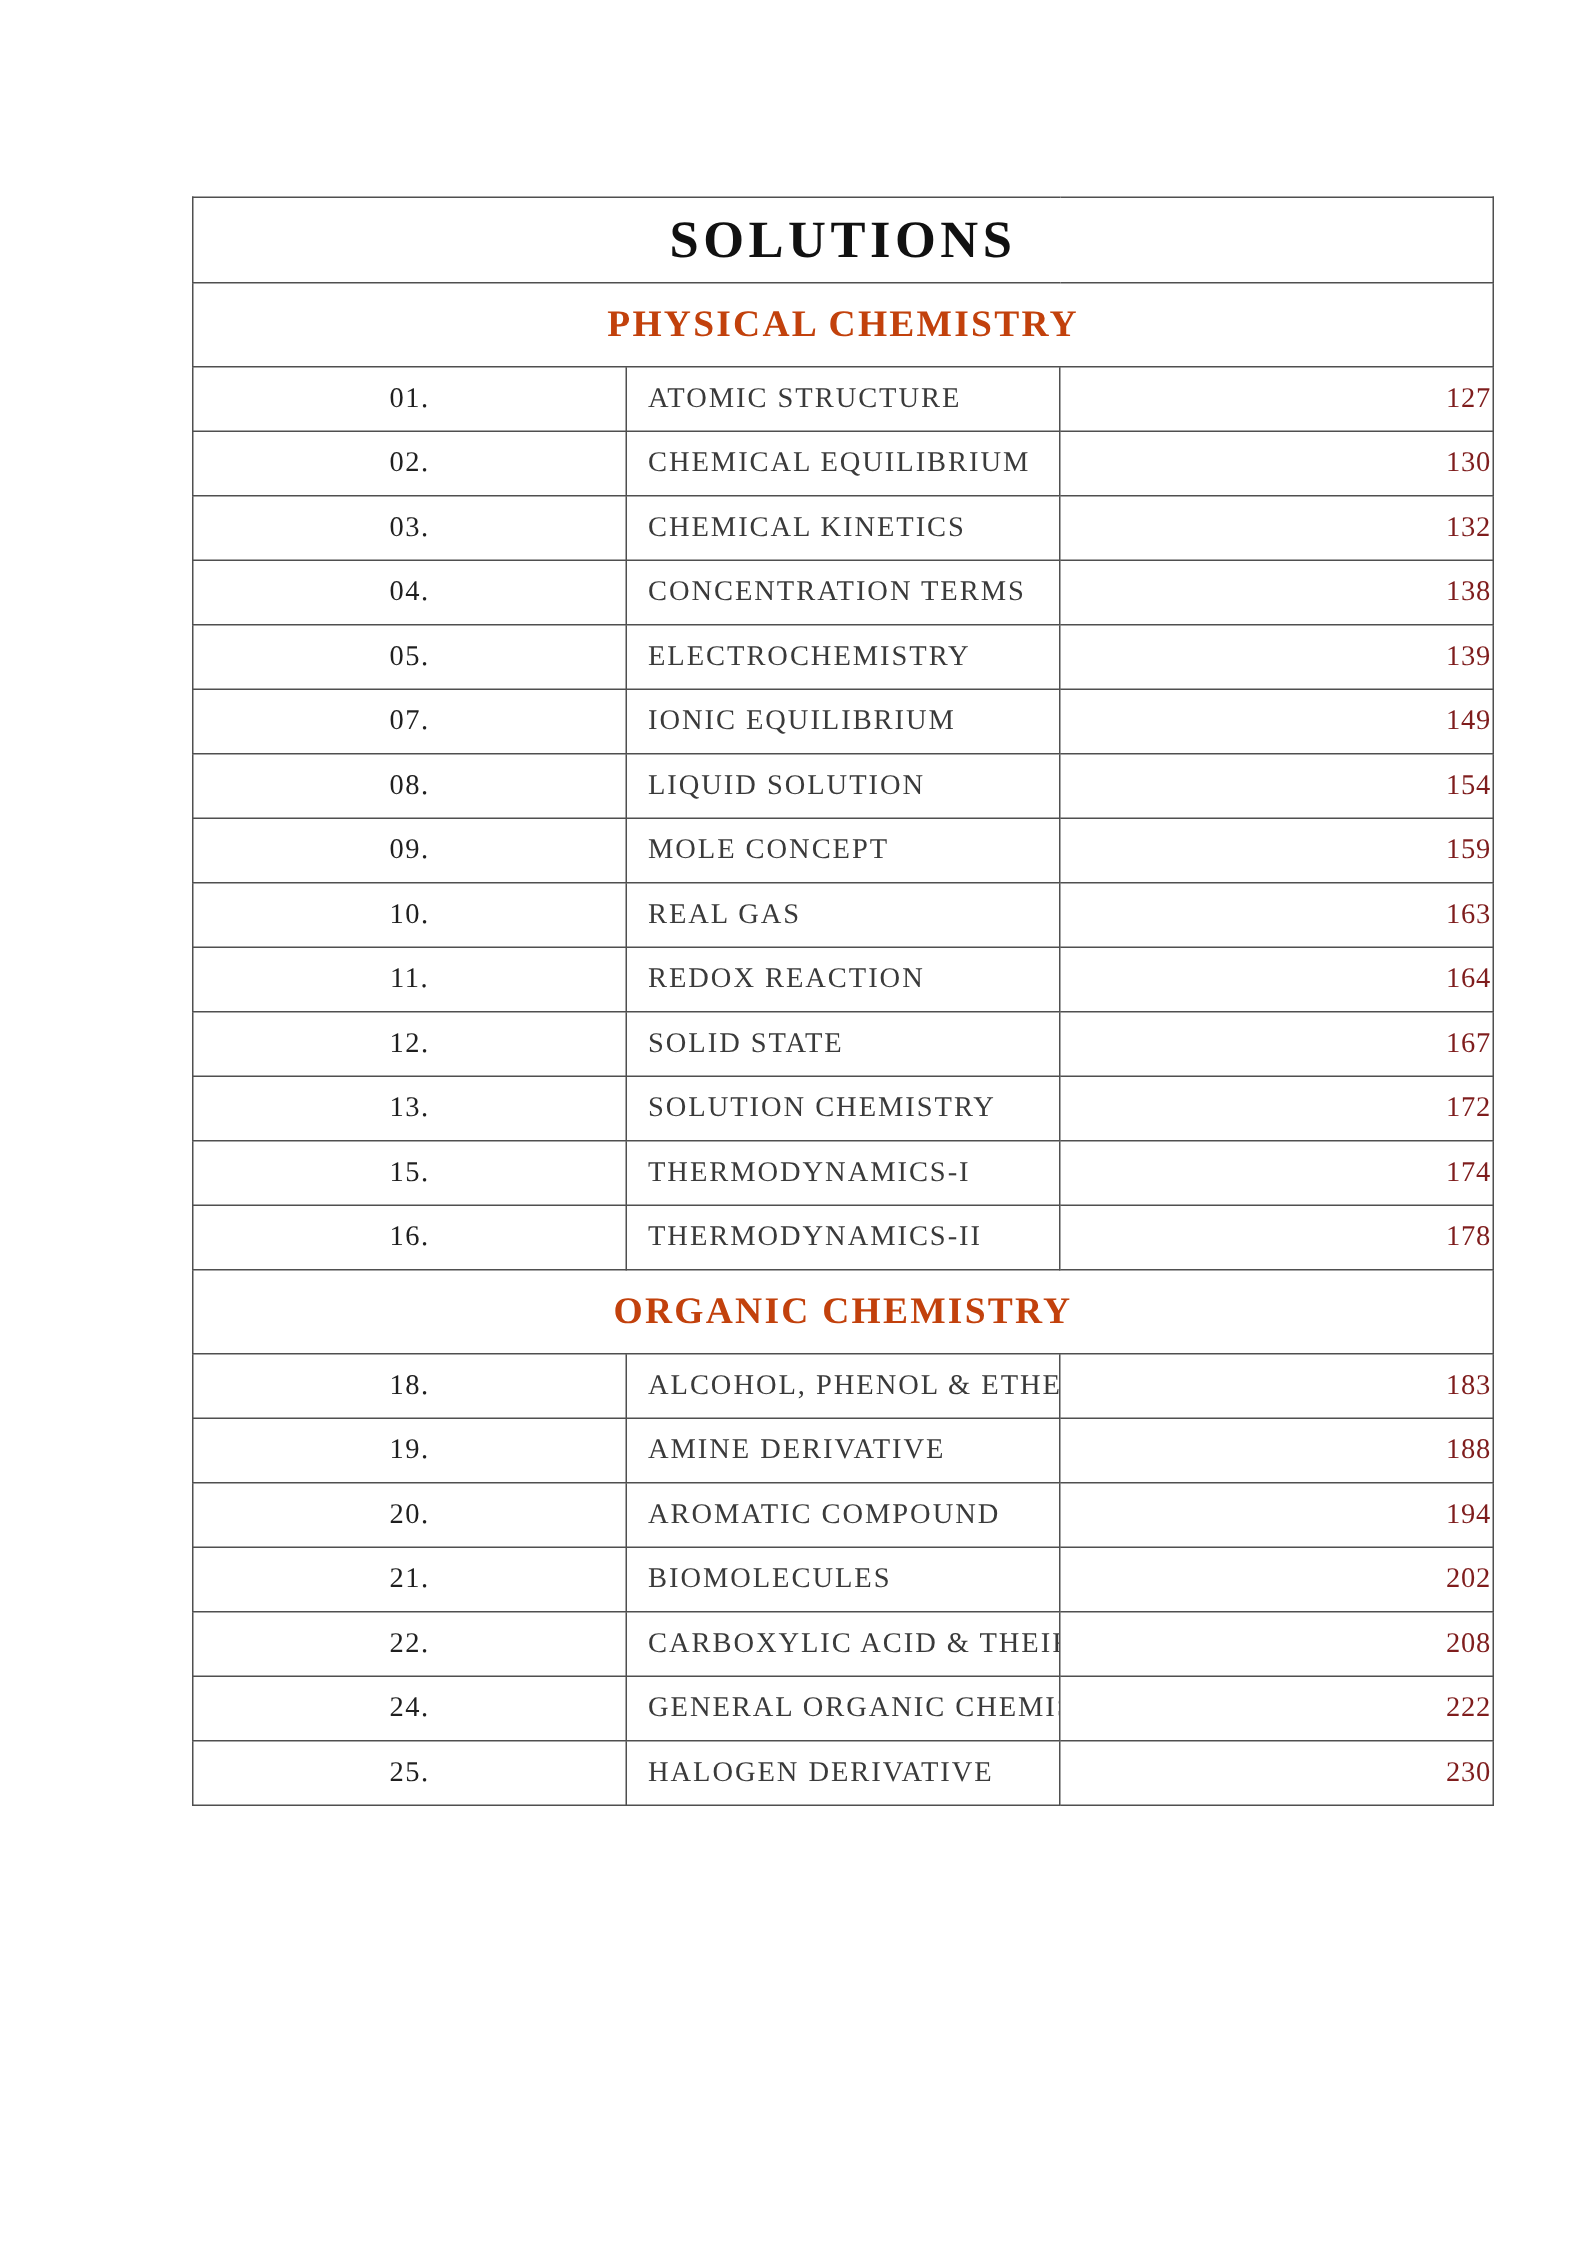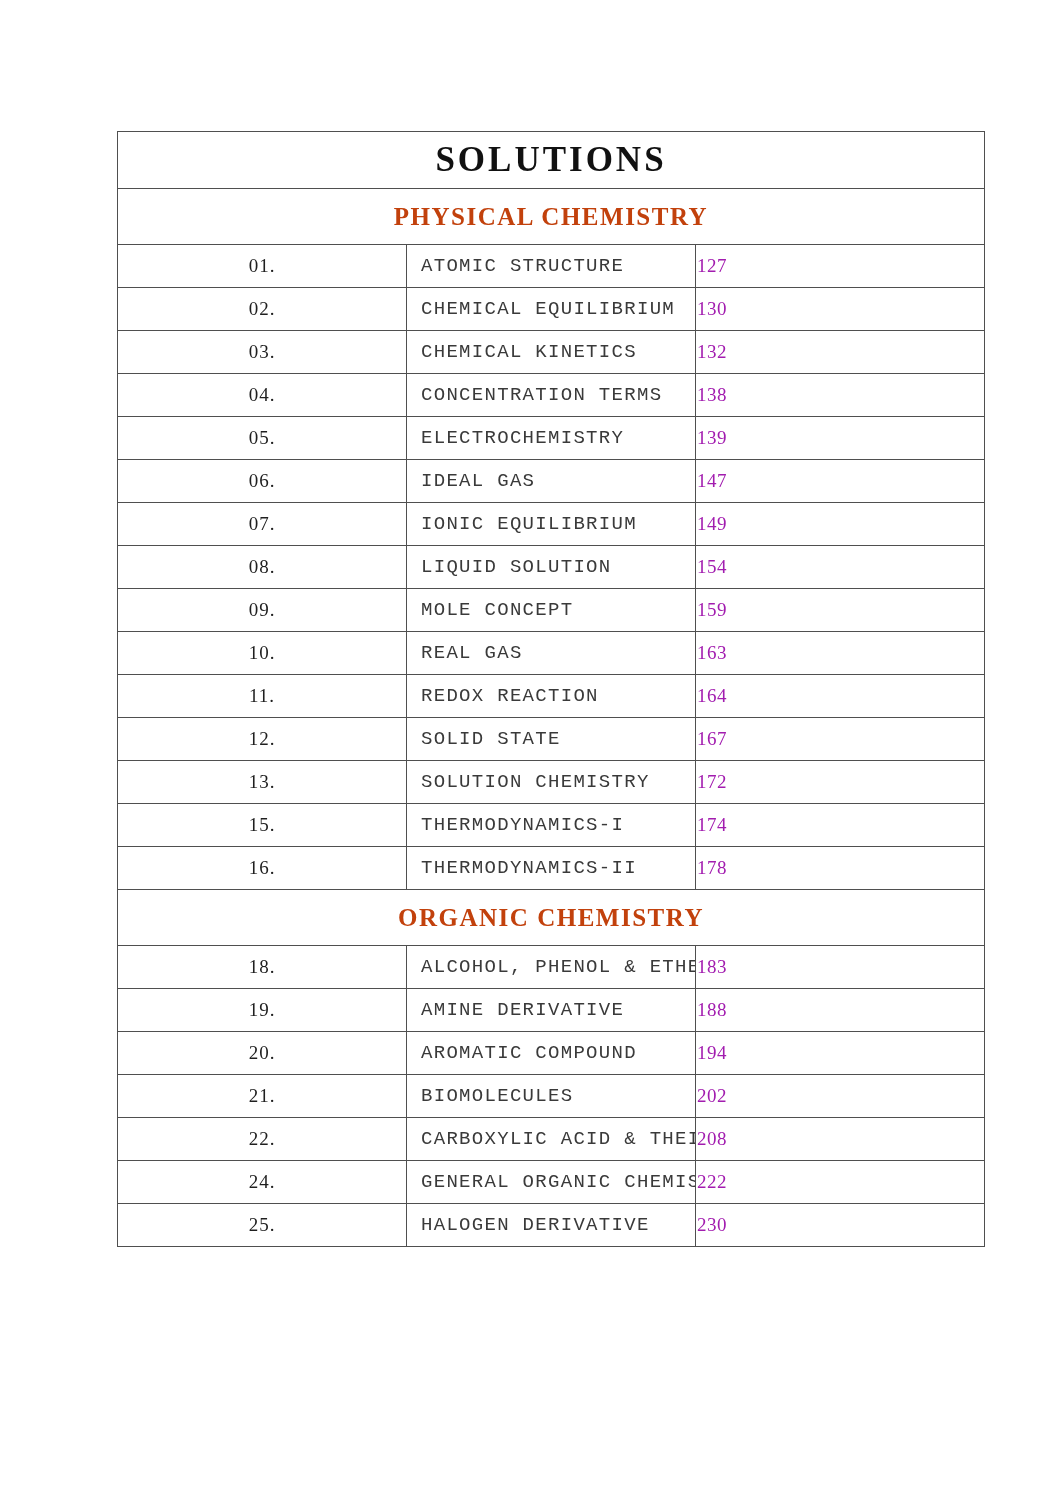--- a/index.html
+++ b/index.html
@@ -9,21 +9,21 @@
   }
   .sheet {
     position: relative;
     width: 1061px;
     height: 1500px;
     background: #ffffff;
     font-family: "Liberation Serif", serif;
   }
   table.toc {
     position: absolute;
-    left: 117px;
+    left: 128px;
     top: 131px;
     width: 868px;
     border-collapse: collapse;
     table-layout: fixed;
     color: #222222;
   }
   table.toc td {
     border: 1px solid #4f4f4f;
     background: #ffffff;
     overflow: hidden;
@@ -56,27 +56,26 @@
     width: 92px;
     text-align: center;
     letter-spacing: 1px;
     color: #1f1f1f;
     margin-left: 46px;
   }
   td.ctitle {
     padding-left: 14px;
     letter-spacing: 1.3px;
     color: #3a3a3a;
-    font-family: Liberation Mono, monospace;
   }
   td.pg {
     width: 138px;
-    text-align: left;
+    text-align: right;
     letter-spacing: 0.5px;
-    color: #a21caf;
+    color: #7f1d1d;
   }
 </style>
 </head>
 <body>
 
 <div class="sheet">
   <table class="toc">
     <tbody id="toc-body">
       <tr class="title-row">
         <td colspan="3" class="title-cell">SOLUTIONS</td>
@@ -101,25 +100,20 @@
         </tr>
         <tr class="chapter-row">
           <td class="num">04.</td>
           <td class="ctitle">CONCENTRATION TERMS</td>
           <td class="pg">138</td>
         </tr>
         <tr class="chapter-row">
           <td class="num">05.</td>
           <td class="ctitle">ELECTROCHEMISTRY</td>
           <td class="pg">139</td>
-        </tr>
-        <tr class="chapter-row">
-          <td class="num">06.</td>
-          <td class="ctitle">IDEAL GAS</td>
-          <td class="pg">147</td>
         </tr>
         <tr class="chapter-row">
           <td class="num">07.</td>
           <td class="ctitle">IONIC EQUILIBRIUM</td>
           <td class="pg">149</td>
         </tr>
         <tr class="chapter-row">
           <td class="num">08.</td>
           <td class="ctitle">LIQUID SOLUTION</td>
           <td class="pg">154</td>

